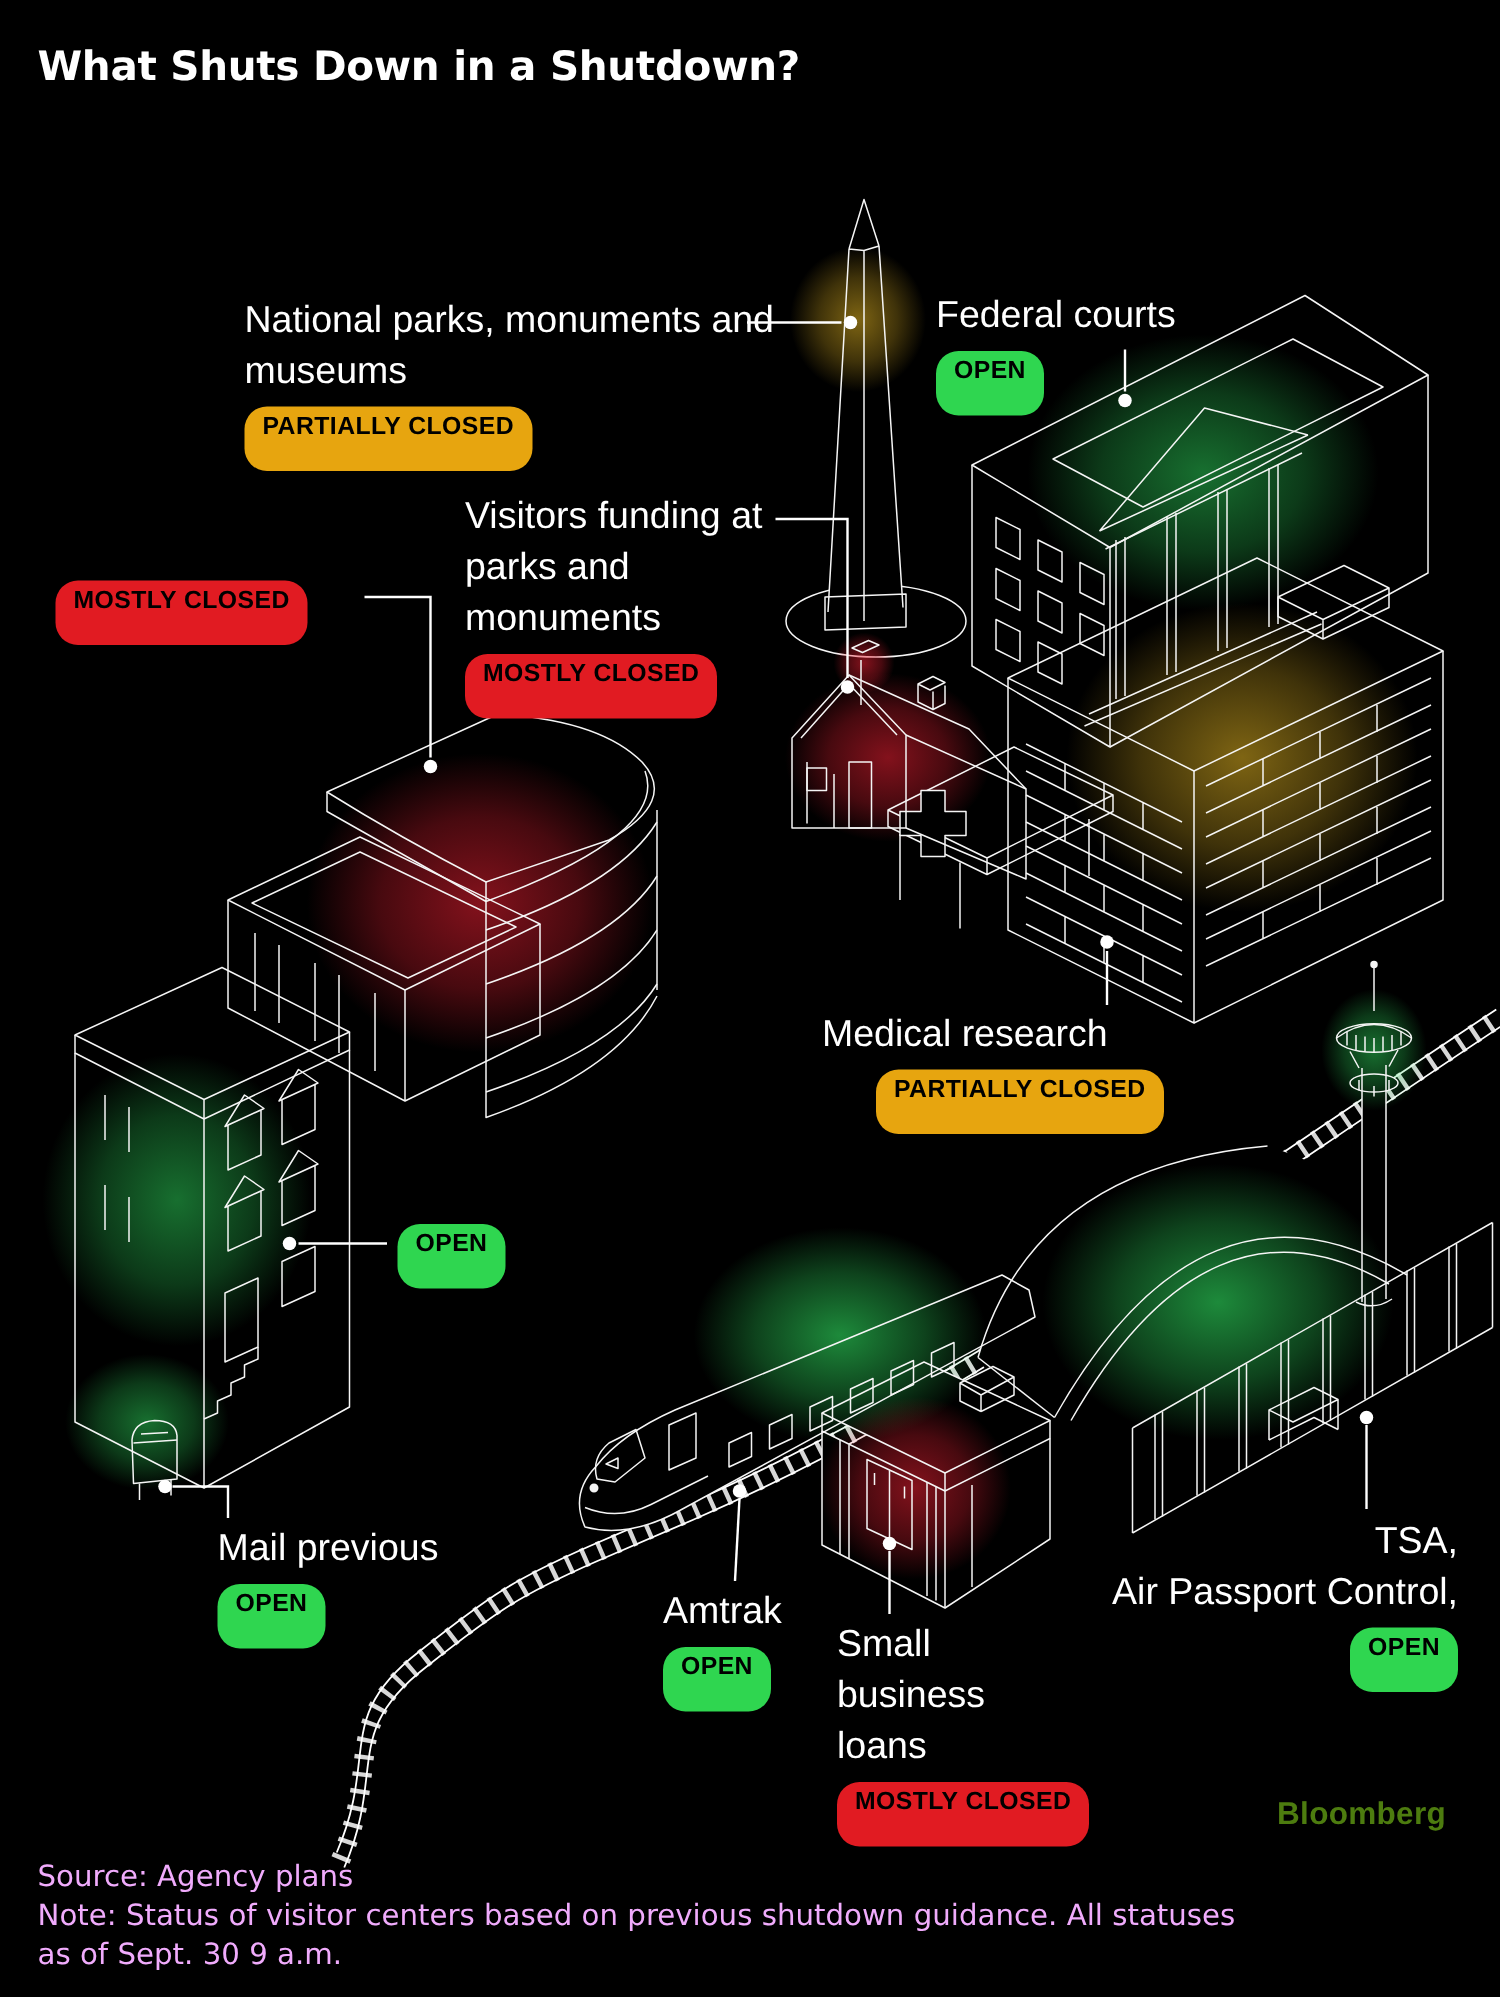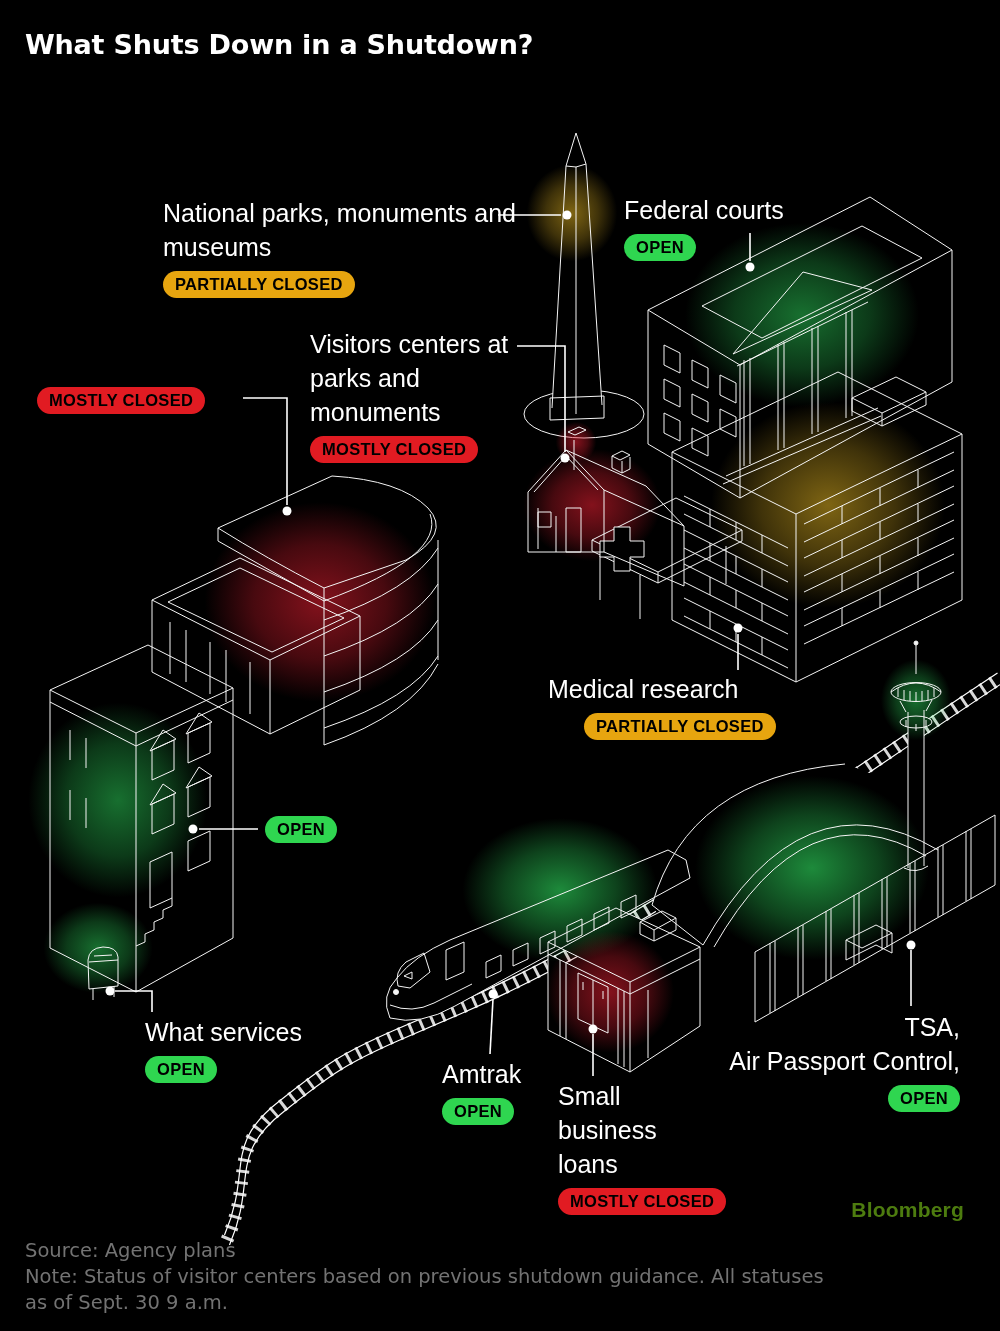--- a/index.html
+++ b/index.html
@@ -4,26 +4,26 @@
 <style>
   html,body{margin:0;padding:0;background:#000;}
   .stage{position:relative;width:1000px;height:1331px;background:#000;overflow:hidden;
          font-family:"Liberation Sans",sans-serif;}
   .stage svg{position:absolute;left:0;top:0;z-index:1;}
   .hdr{position:absolute;left:25px;top:28px;z-index:3;color:#fff;}
   .hdr h1{margin:0;font:bold 27px/1.25 "DejaVu Sans",sans-serif;letter-spacing:-.2px;}
   .hdr p{margin:5px 0 0 0;font:21px/1.32 "DejaVu Sans",sans-serif;max-width:920px;color:#f2f2f2;}
   .callout{position:absolute;z-index:3;color:#fff;font:25px/34px "Liberation Sans",sans-serif;letter-spacing:0;}
   .callout .lbl{display:block;}
-  .badge{display:inline-block;margin-top:7px;padding:3px 12px 4px;border-radius:15px;
+  .badge{display:inline-block;margin-top:7px;padding:3px 12px 20px;border-radius:15px;
          font:bold 16.5px/20px "Liberation Sans",sans-serif;color:#000;letter-spacing:.3px;white-space:nowrap;}
   .badge--open{background:#2fd650;}
   .badge--pc{background:#e7a50f;}
   .badge--mc{background:#e11b22;}
-  .ftr{position:absolute;left:25px;top:1238px;z-index:3;color:#737373;
+  .ftr{position:absolute;left:25px;top:1238px;z-index:3;color:#f0abfc;
        font:19.5px/26px "DejaVu Sans",sans-serif;}
   .ftr .note{max-width:820px;}
   .brand{position:absolute;right:36px;top:1198px;z-index:3;color:#4d7c0f;
          font:bold 21px "Liberation Sans",sans-serif;letter-spacing:.2px;}
   .ta-r{text-align:right;}
 </style>
 </head>
 <body>
 
 <div class="stage">
@@ -264,53 +264,53 @@
   <span class="lbl">National parks, monuments and museums</span>
   <span class="badge badge--pc">PARTIALLY CLOSED</span>
 </div>
 
 <div class="callout" style="left:624px;top:193px;width:230px;">
   <span class="lbl">Federal courts</span>
   <span class="badge badge--open">OPEN</span>
 </div>
 
 <div class="callout" style="left:310px;top:327px;width:216px;">
-  <span class="lbl">Visitors centers at parks and monuments</span>
+  <span class="lbl">Visitors funding at parks and monuments</span>
   <span class="badge badge--mc">MOSTLY CLOSED</span>
 </div>
 
 <div class="callout" style="left:37px;top:380px;width:216px;">
   <span class="badge badge--mc">MOSTLY CLOSED</span>
 </div>
 
 <div class="callout" style="left:548px;top:672px;width:290px;">
   <span class="lbl">Medical research</span>
   <span class="badge badge--pc" style="margin-left:36px;">PARTIALLY CLOSED</span>
 </div>
 
 <div class="callout" style="left:265px;top:809px;width:205px;">
   <span class="badge badge--open">OPEN</span>
 </div>
 
 <div class="callout" style="left:145px;top:1015px;width:210px;">
-  <span class="lbl">What services</span>
+  <span class="lbl">Mail previous</span>
   <span class="badge badge--open">OPEN</span>
 </div>
 
 <div class="callout" style="left:442px;top:1057px;width:140px;">
   <span class="lbl">Amtrak</span>
   <span class="badge badge--open">OPEN</span>
 </div>
 
 <div class="callout" style="left:558px;top:1079px;width:130px;">
   <span class="lbl">Small business loans</span>
   <span class="badge badge--mc">MOSTLY CLOSED</span>
 </div>
 
-<div class="callout ta-r" style="right:40px;top:1010px;width:250px;">
+<div class="callout ta-r" style="right:28px;top:1010px;width:250px;">
   <span class="lbl">TSA,</span>
   <span class="lbl">Air Passport Control,</span>
   <span class="badge badge--open">OPEN</span>
 </div>
 
 <div class="ftr">
   <div>Source: Agency plans</div>
   <div class="note">Note: Status of visitor centers based on previous shutdown guidance. All statuses as of Sept. 30 9 a.m.</div>
 </div>
 

